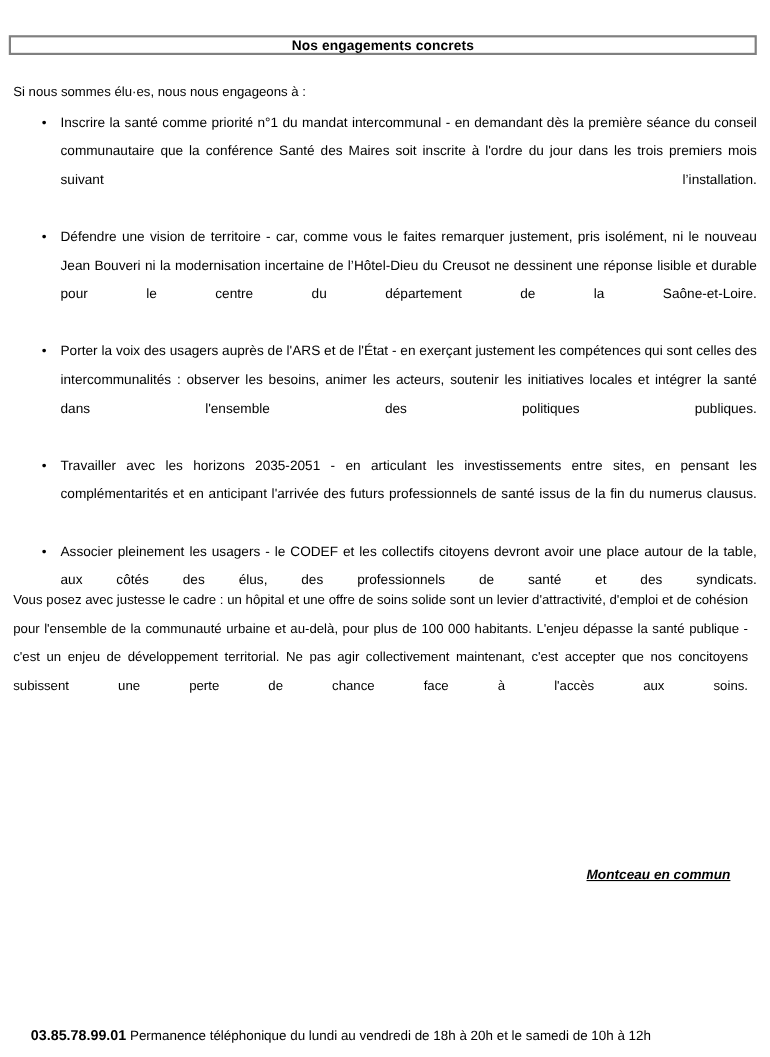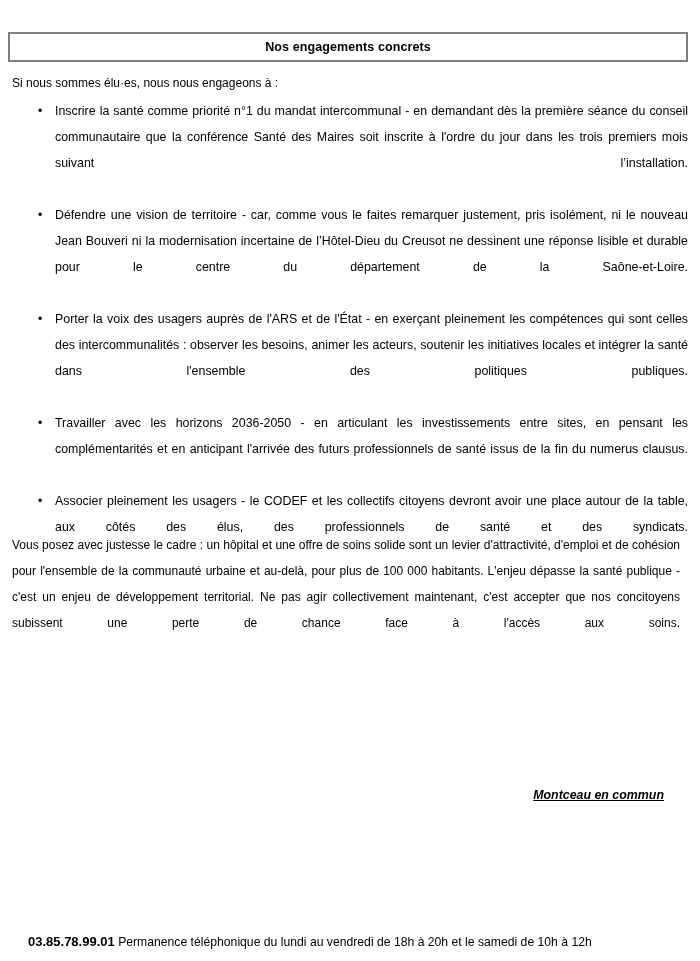--- a/index.html
+++ b/index.html
@@ -25,21 +25,21 @@
   }
 
   
   .section-box {
     position: absolute;
     left: 8px;
     width: 680px;
     box-sizing: border-box;
     border: 2px solid #808080;
     background: #ffffff;
-    height: 30px;
+    height: 18px;
     display: flex;
     align-items: center;
     justify-content: center;
   }
   .section-box .section-title {
     font-size: 12.5px;
     font-weight: bold;
     letter-spacing: 0.1px;
     line-height: 1;
     text-align: center;
@@ -163,25 +163,25 @@
     <li class="bullet-item">
       <span class="marker">•</span>
       <span class="item-text">Inscrire la santé comme priorité n°1 du mandat intercommunal - en demandant dès la première séance du conseil communautaire que la conférence Santé des Maires soit inscrite à l'ordre du jour dans les trois premiers mois suivant l’installation.</span>
     </li>
     <li class="bullet-item">
       <span class="marker">•</span>
       <span class="item-text">Défendre une vision de territoire - car, comme vous le faites remarquer justement, pris isolément, ni le nouveau Jean Bouveri ni la modernisation incertaine de l’Hôtel-Dieu du Creusot ne dessinent une réponse lisible et durable pour le centre du département de la Saône-et-Loire.</span>
     </li>
     <li class="bullet-item">
       <span class="marker">•</span>
-      <span class="item-text">Porter la voix des usagers auprès de l'ARS et de l'État - en exerçant pleinement les compétences qui sont celles des intercommunalités : observer les besoins, animer les acteurs, soutenir les initiatives locales et intégrer la santé dans l'ensemble des politiques publiques.</span>
+      <span class="item-text">Porter la voix des usagers auprès de l'ARS et de l'État - en exerçant justement les compétences qui sont celles des intercommunalités : observer les besoins, animer les acteurs, soutenir les initiatives locales et intégrer la santé dans l'ensemble des politiques publiques.</span>
     </li>
     <li class="bullet-item">
       <span class="marker">•</span>
-      <span class="item-text">Travailler avec les horizons 2036-2050 - en articulant les investissements entre sites, en pensant les complémentarités et en anticipant l'arrivée des futurs professionnels de santé issus de la fin du numerus clausus.</span>
+      <span class="item-text">Travailler avec les horizons 2035-2051 - en articulant les investissements entre sites, en pensant les complémentarités et en anticipant l'arrivée des futurs professionnels de santé issus de la fin du numerus clausus.</span>
     </li>
     <li class="bullet-item">
       <span class="marker">•</span>
       <span class="item-text">Associer pleinement les usagers - le CODEF et les collectifs citoyens devront avoir une place autour de la table, aux côtés des élus, des professionnels de santé et des syndicats.</span>
     </li>
   </ul>
 
 
   <div class="body-text" id="urgent-para-1">
     <span class="para-text">Vous posez avec justesse le cadre : un hôpital et une offre de soins solide sont un levier d'attractivité, d'emploi et de cohésion pour l'ensemble de la communauté urbaine et au-delà, pour plus de 100 000 habitants. L'enjeu dépasse la santé publique - c'est un enjeu de développement territorial. Ne pas agir collectivement maintenant, c'est accepter que nos concitoyens subissent une perte de chance face à l'accès aux soins.</span>

